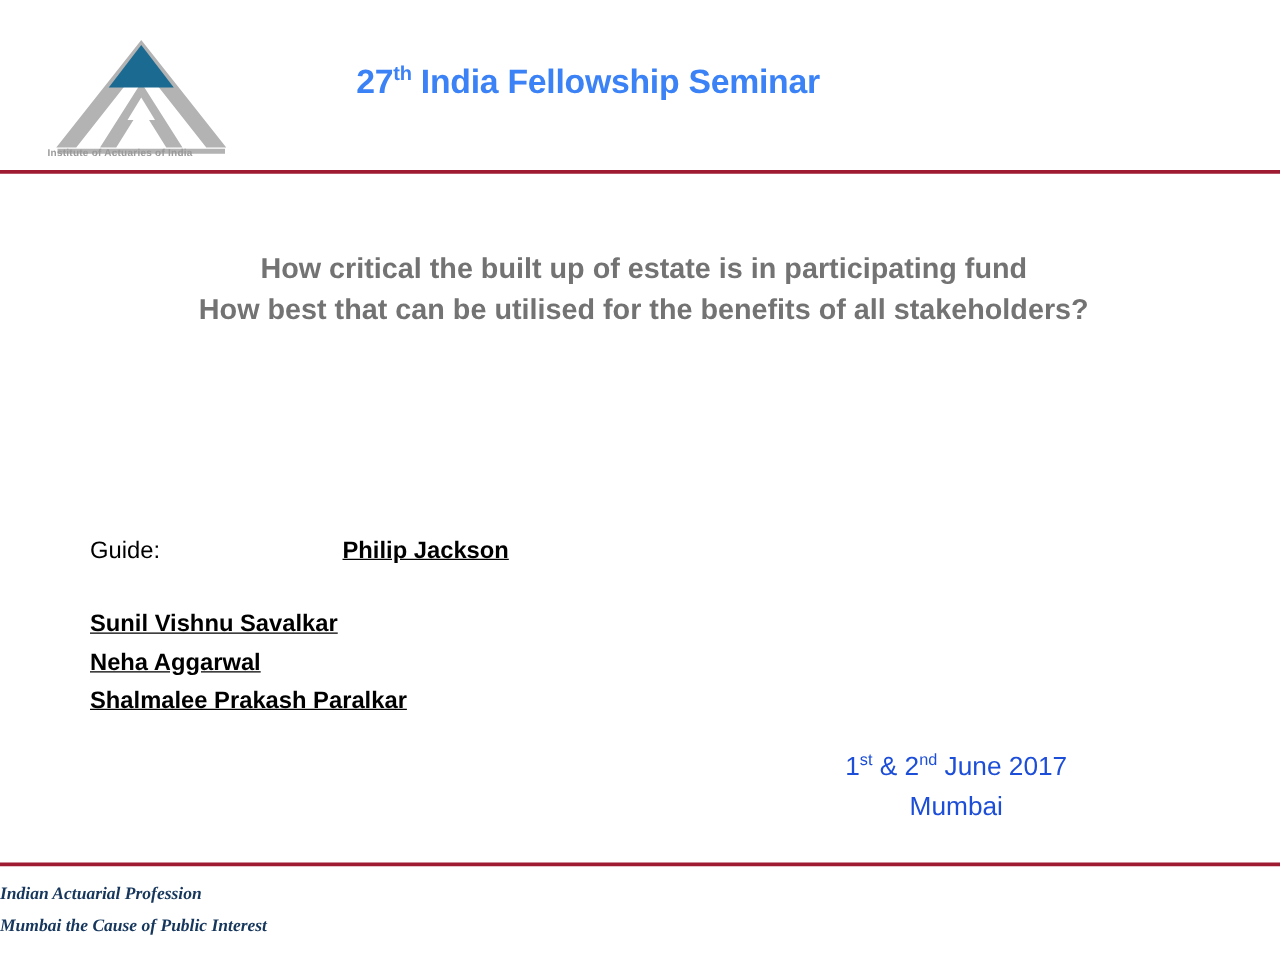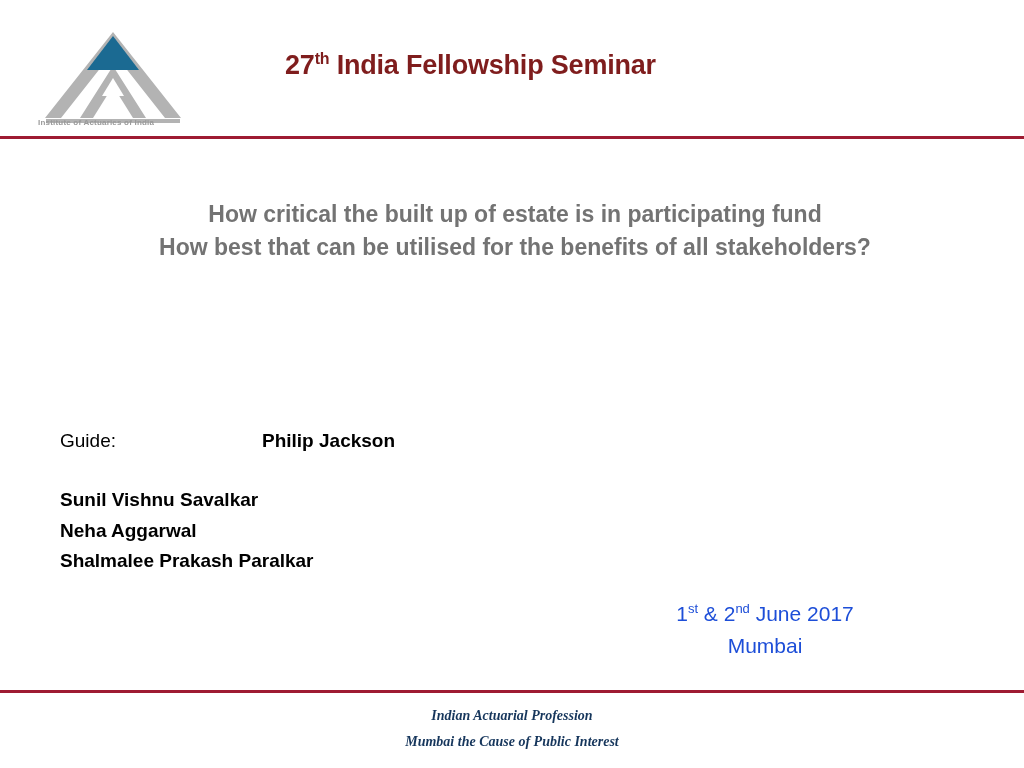--- a/index.html
+++ b/index.html
@@ -46,21 +46,21 @@
     font-weight: bold;
     color: #9a9a9a;
     letter-spacing: 0.2px;
   }
   .seminar-title {
     position: absolute;
     left: 285px;
     top: 50px;
     font-size: 27px;
     font-weight: bold;
-    color: #7f1d1d;
+    color: #3b82f6;
     letter-spacing: -0.2px;
   }
   .seminar-title sup {
     font-size: 16px;
     vertical-align: super;
     line-height: 0;
   }
 
   
   .rule-top {
@@ -100,30 +100,31 @@
     left: 60px;
     top: 426px;
     width: 700px;
     font-size: 19px;
     color: #000000;
   }
   .credit-row {
     display: flex;
     align-items: flex-start;
     line-height: 1.62;
+    margin-left: 12px;
   }
   .credit-label {
     width: 202px;
     flex: 0 0 202px;
     font-weight: normal;
   }
   .credit-values {
     font-weight: bold;
   }
-  .credit-values .name { display: block; }
+  .credit-values .name { display: block; text-decoration: underline; }
   .spacer { height: 28px; }
 
   
   .datevenue {
     position: absolute;
     left: 560px;
     top: 598px;
     width: 410px;
     text-align: center;
     font-size: 21px;
@@ -135,21 +136,21 @@
     vertical-align: super;
     line-height: 0;
   }
 
   
   .footer {
     position: absolute;
     left: 0;
     top: 703px;
     width: 1024px;
-    text-align: center;
+    text-align: left;
     color: #16365c;
     font-family: "Liberation Serif", serif;
     font-style: italic;
     font-weight: bold;
     font-size: 14px;
     line-height: 1.85;
   }
   .footer .fline { display: block; }
 </style>
 </head>

